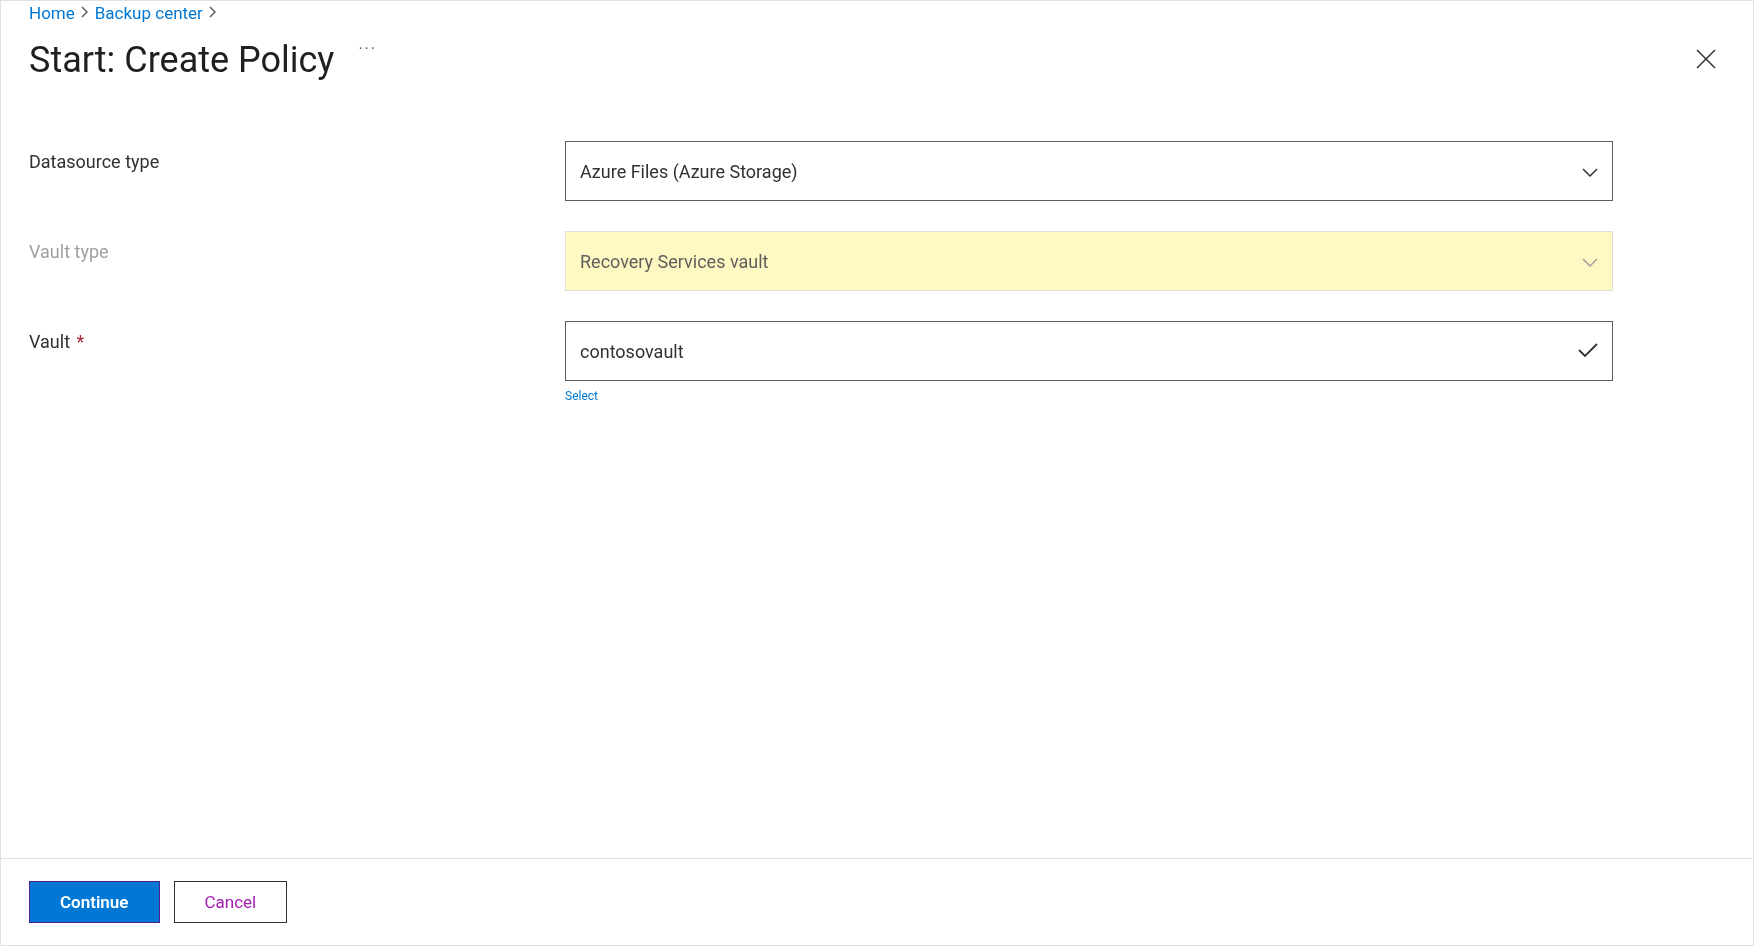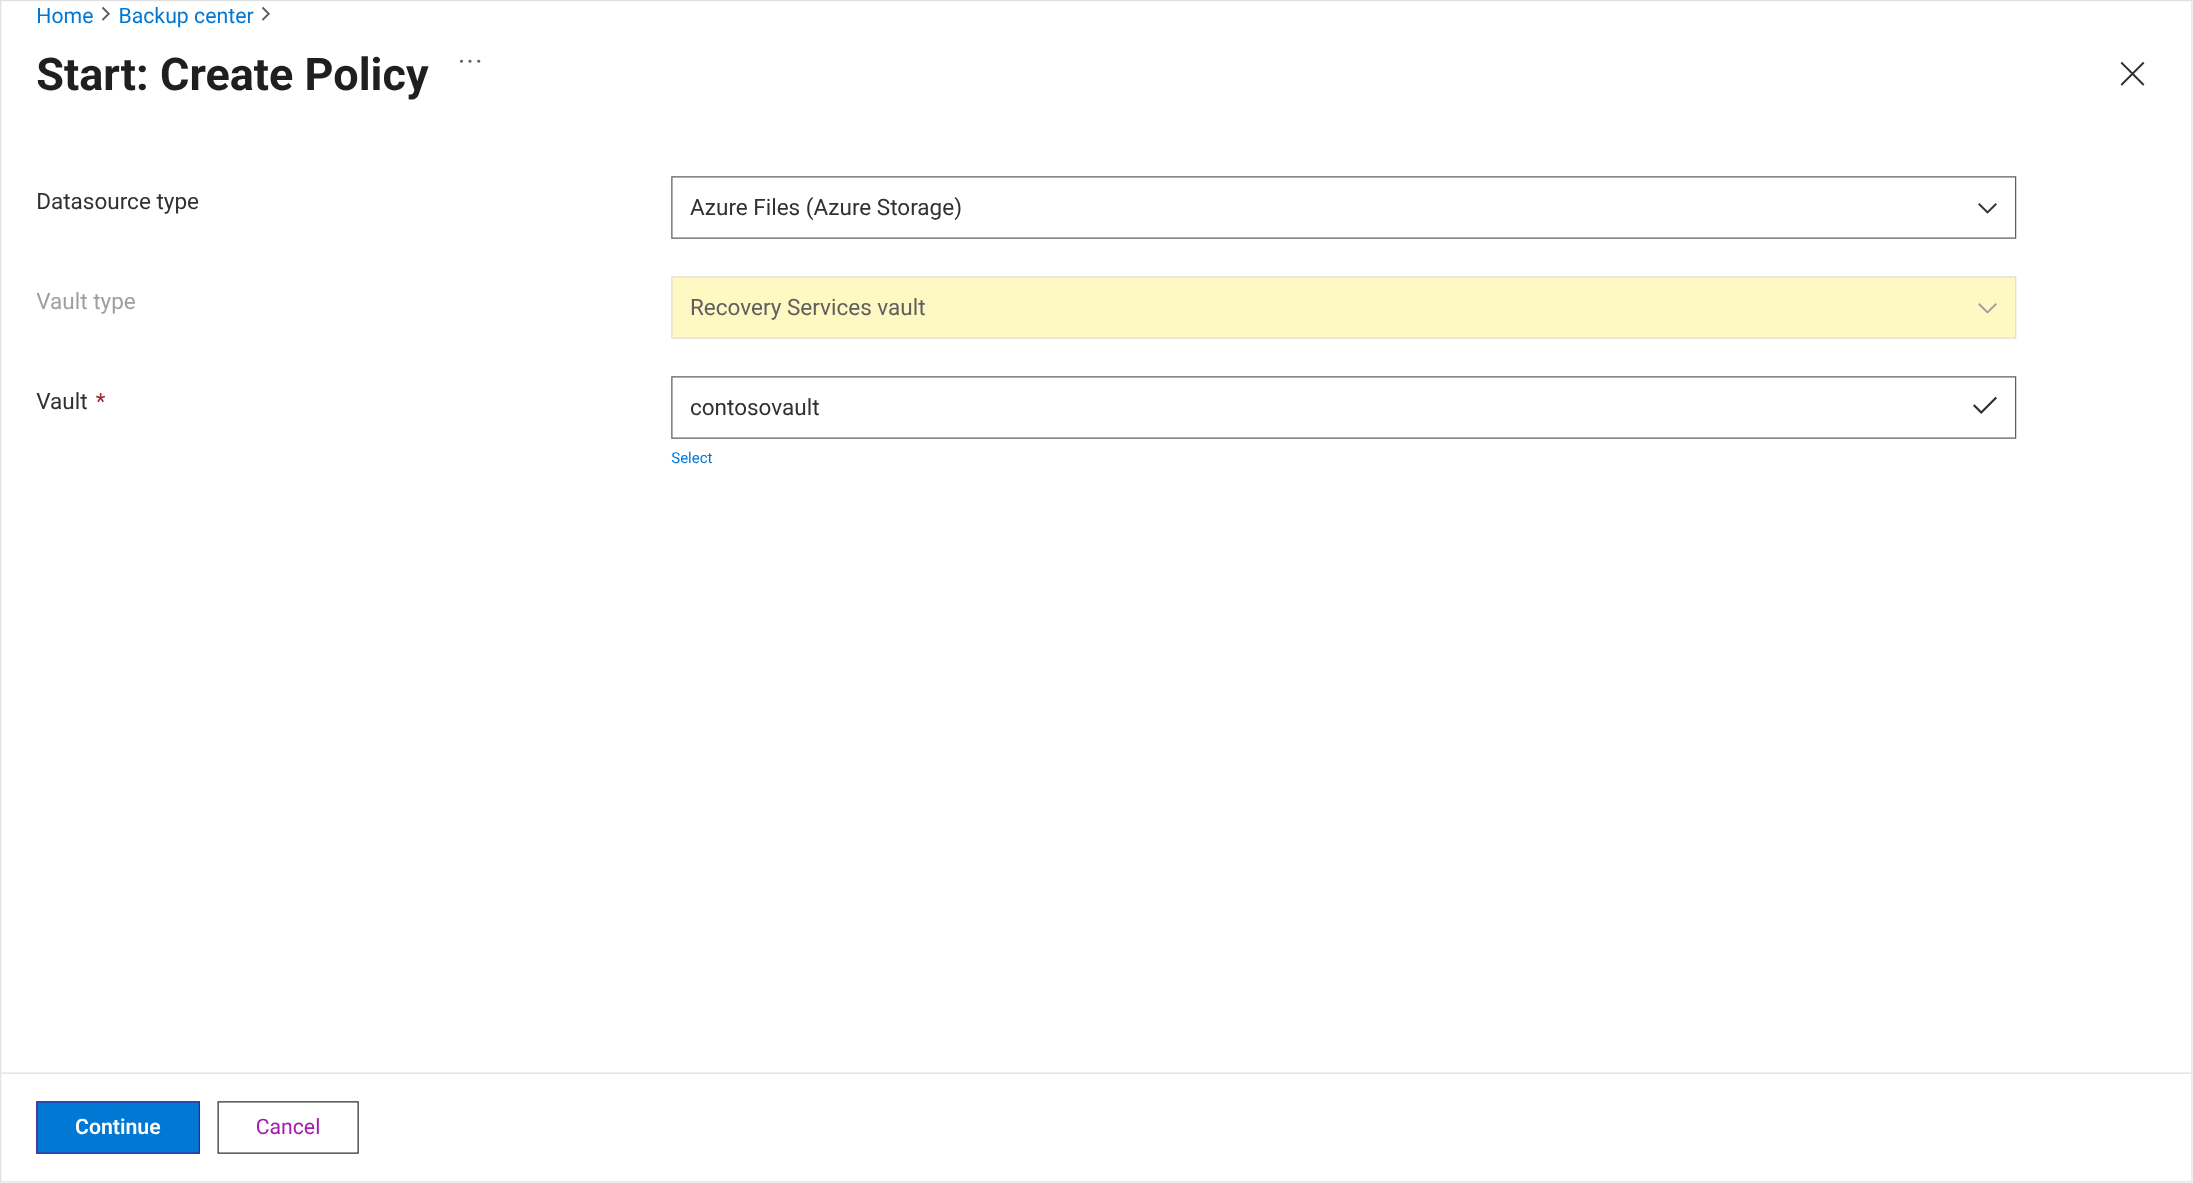--- a/index.html
+++ b/index.html
@@ -34,21 +34,21 @@
       font-size: 14px;
     }
     .header-row {
       display: flex;
       align-items: center;
       justify-content: space-between;
       padding: 16px 28px 40px 28px;
     }
     .page-title {
       font-size: 36px;
-      font-weight: 700;
+      font-weight: 400;
       color: #201f1e;
       display: flex;
       gap: 24px;
     }
     .page-title .ellipsis {
       font-size: 16px;
       color: #605e5c;
       letter-spacing: 2px;
       cursor: pointer;
     }
@@ -65,20 +65,21 @@
       stroke-width: 1.5;
     }
     .form {
       padding: 20px 28px;
       max-width: 1640px;
     }
     .form-row {
       display: flex;
       align-items: flex-start;
       margin-bottom: 30px;
+      gap: 28px;
     }
     .form-label {
       flex: 0 0 508px;
       font-size: 18px;
       color: #323130;
       padding-top: 10px;
     }
     .form-label.disabled {
       color: #a19f9d;
     }
@@ -89,21 +90,21 @@
     .form-control-wrap {
       flex: 1;
       max-width: 1108px;
     }
     .select-control,
     .input-control {
       display: flex;
       align-items: center;
       justify-content: space-between;
       border: 1px solid #605e5c;
-      height: 50px;
+      height: 60px;
       padding: 0 14px;
       font-size: 18px;
       color: #323130;
       background: #ffffff;
       cursor: pointer;
     }
     .select-control.disabled {
       background: #fef9c3;
       border: 1px solid #e1dfdd;
       color: #605e5c;

